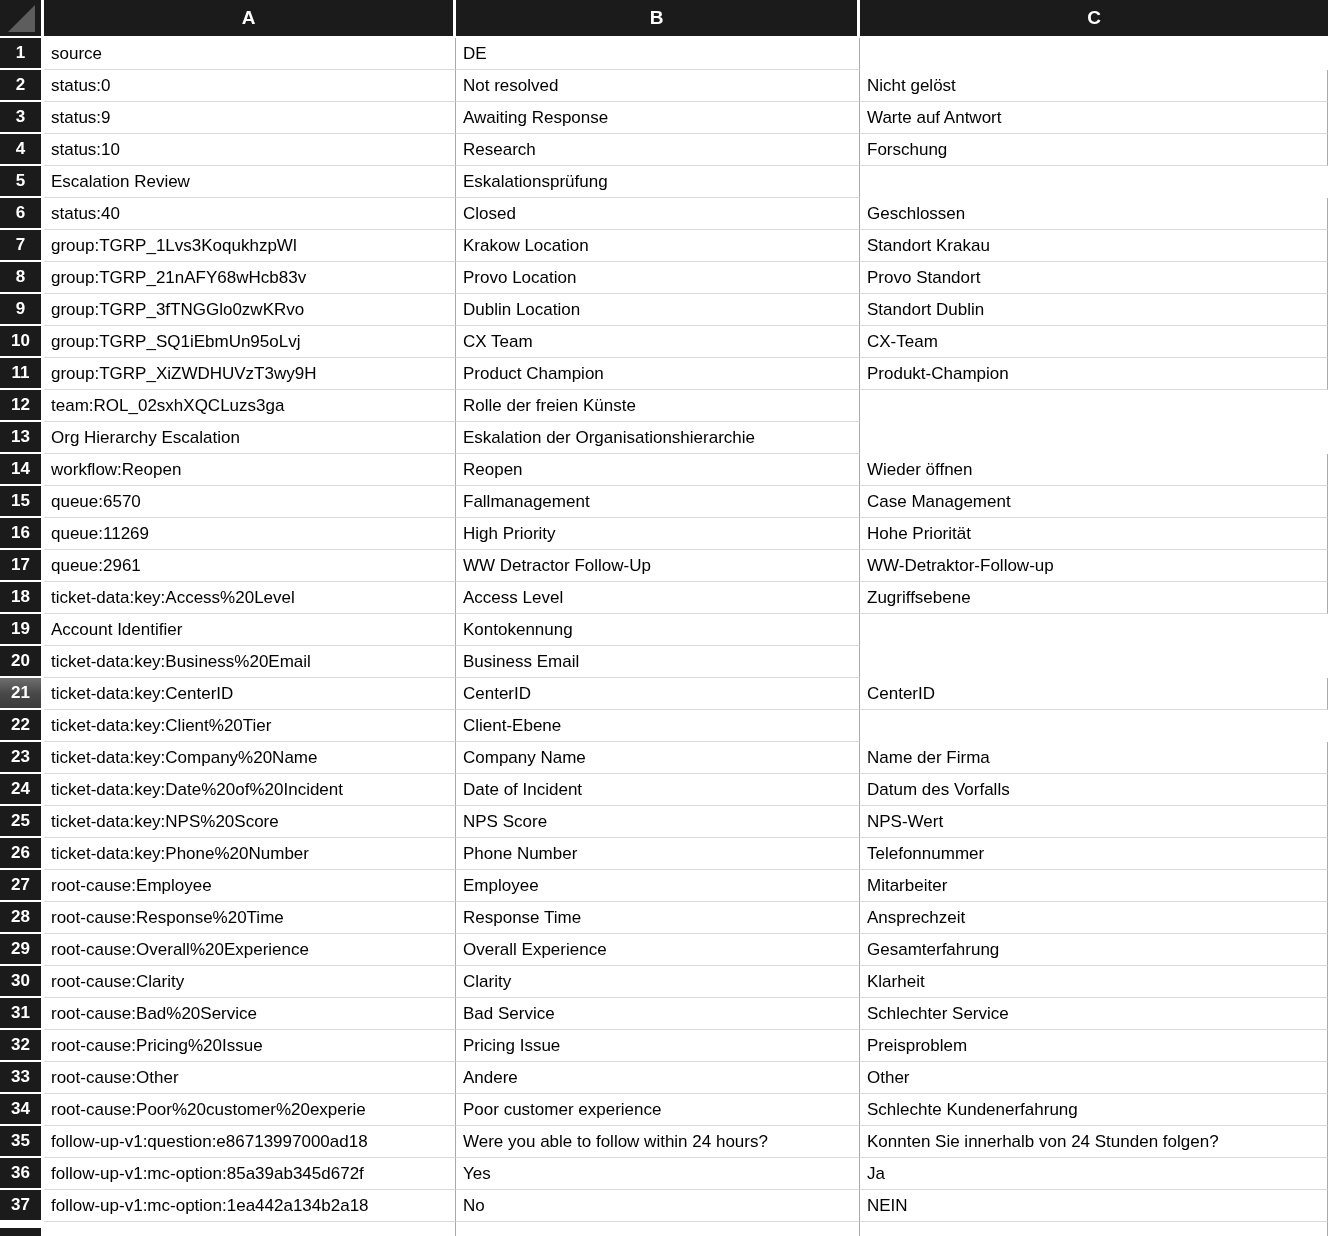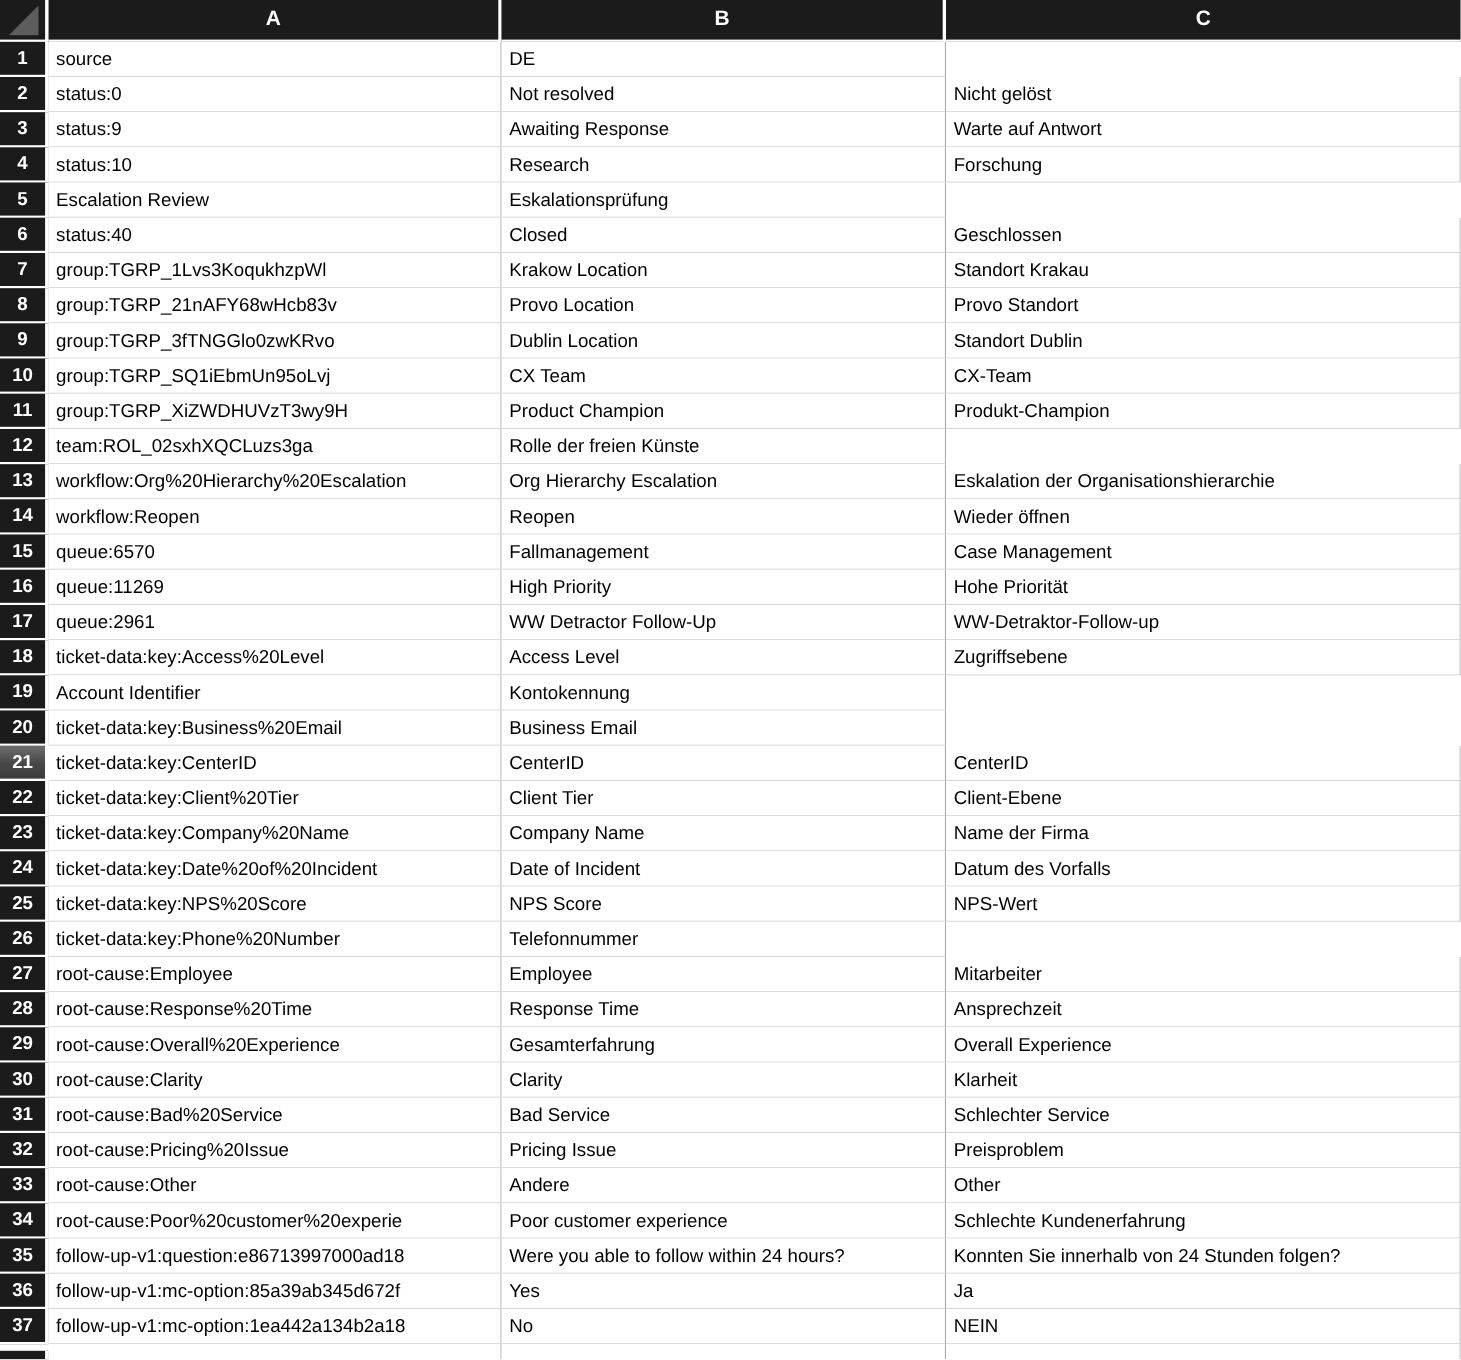--- a/index.html
+++ b/index.html
@@ -128,21 +128,20 @@
         <div class="cell">Product Champion</div>
         <div class="cell">Produkt-Champion</div>
       </div>
       <div class="grid-row row">
         <div class="rownum">12</div>
         <div class="cell">team:ROL_02sxhXQCLuzs3ga</div>
         <div class="cell">Rolle der freien Künste</div>
       </div>
       <div class="grid-row row">
         <div class="rownum">13</div>
-        <div class="cell">workflow:Org%20Hierarchy%20Escalation</div>
         <div class="cell">Org Hierarchy Escalation</div>
         <div class="cell">Eskalation der Organisationshierarchie</div>
       </div>
       <div class="grid-row row">
         <div class="rownum">14</div>
         <div class="cell">workflow:Reopen</div>
         <div class="cell">Reopen</div>
         <div class="cell">Wieder öffnen</div>
       </div>
       <div class="grid-row row">
@@ -181,21 +180,20 @@
       </div>
       <div class="grid-row row">
         <div class="rownum selected">21</div>
         <div class="cell">ticket-data:key:CenterID</div>
         <div class="cell">CenterID</div>
         <div class="cell">CenterID</div>
       </div>
       <div class="grid-row row">
         <div class="rownum">22</div>
         <div class="cell">ticket-data:key:Client%20Tier</div>
-        <div class="cell">Client Tier</div>
         <div class="cell">Client-Ebene</div>
       </div>
       <div class="grid-row row">
         <div class="rownum">23</div>
         <div class="cell">ticket-data:key:Company%20Name</div>
         <div class="cell">Company Name</div>
         <div class="cell">Name der Firma</div>
       </div>
       <div class="grid-row row">
         <div class="rownum">24</div>
@@ -205,39 +203,40 @@
       </div>
       <div class="grid-row row">
         <div class="rownum">25</div>
         <div class="cell">ticket-data:key:NPS%20Score</div>
         <div class="cell">NPS Score</div>
         <div class="cell">NPS-Wert</div>
       </div>
       <div class="grid-row row">
         <div class="rownum">26</div>
         <div class="cell">ticket-data:key:Phone%20Number</div>
+        <div class="cell">Phone Number</div>
         <div class="cell">Telefonnummer</div>
       </div>
       <div class="grid-row row">
         <div class="rownum">27</div>
         <div class="cell">root-cause:Employee</div>
         <div class="cell">Employee</div>
         <div class="cell">Mitarbeiter</div>
       </div>
       <div class="grid-row row">
         <div class="rownum">28</div>
         <div class="cell">root-cause:Response%20Time</div>
         <div class="cell">Response Time</div>
         <div class="cell">Ansprechzeit</div>
       </div>
       <div class="grid-row row">
         <div class="rownum">29</div>
         <div class="cell">root-cause:Overall%20Experience</div>
+        <div class="cell">Overall Experience</div>
         <div class="cell">Gesamterfahrung</div>
-        <div class="cell">Overall Experience</div>
       </div>
       <div class="grid-row row">
         <div class="rownum">30</div>
         <div class="cell">root-cause:Clarity</div>
         <div class="cell">Clarity</div>
         <div class="cell">Klarheit</div>
       </div>
       <div class="grid-row row">
         <div class="rownum">31</div>
         <div class="cell">root-cause:Bad%20Service</div>

